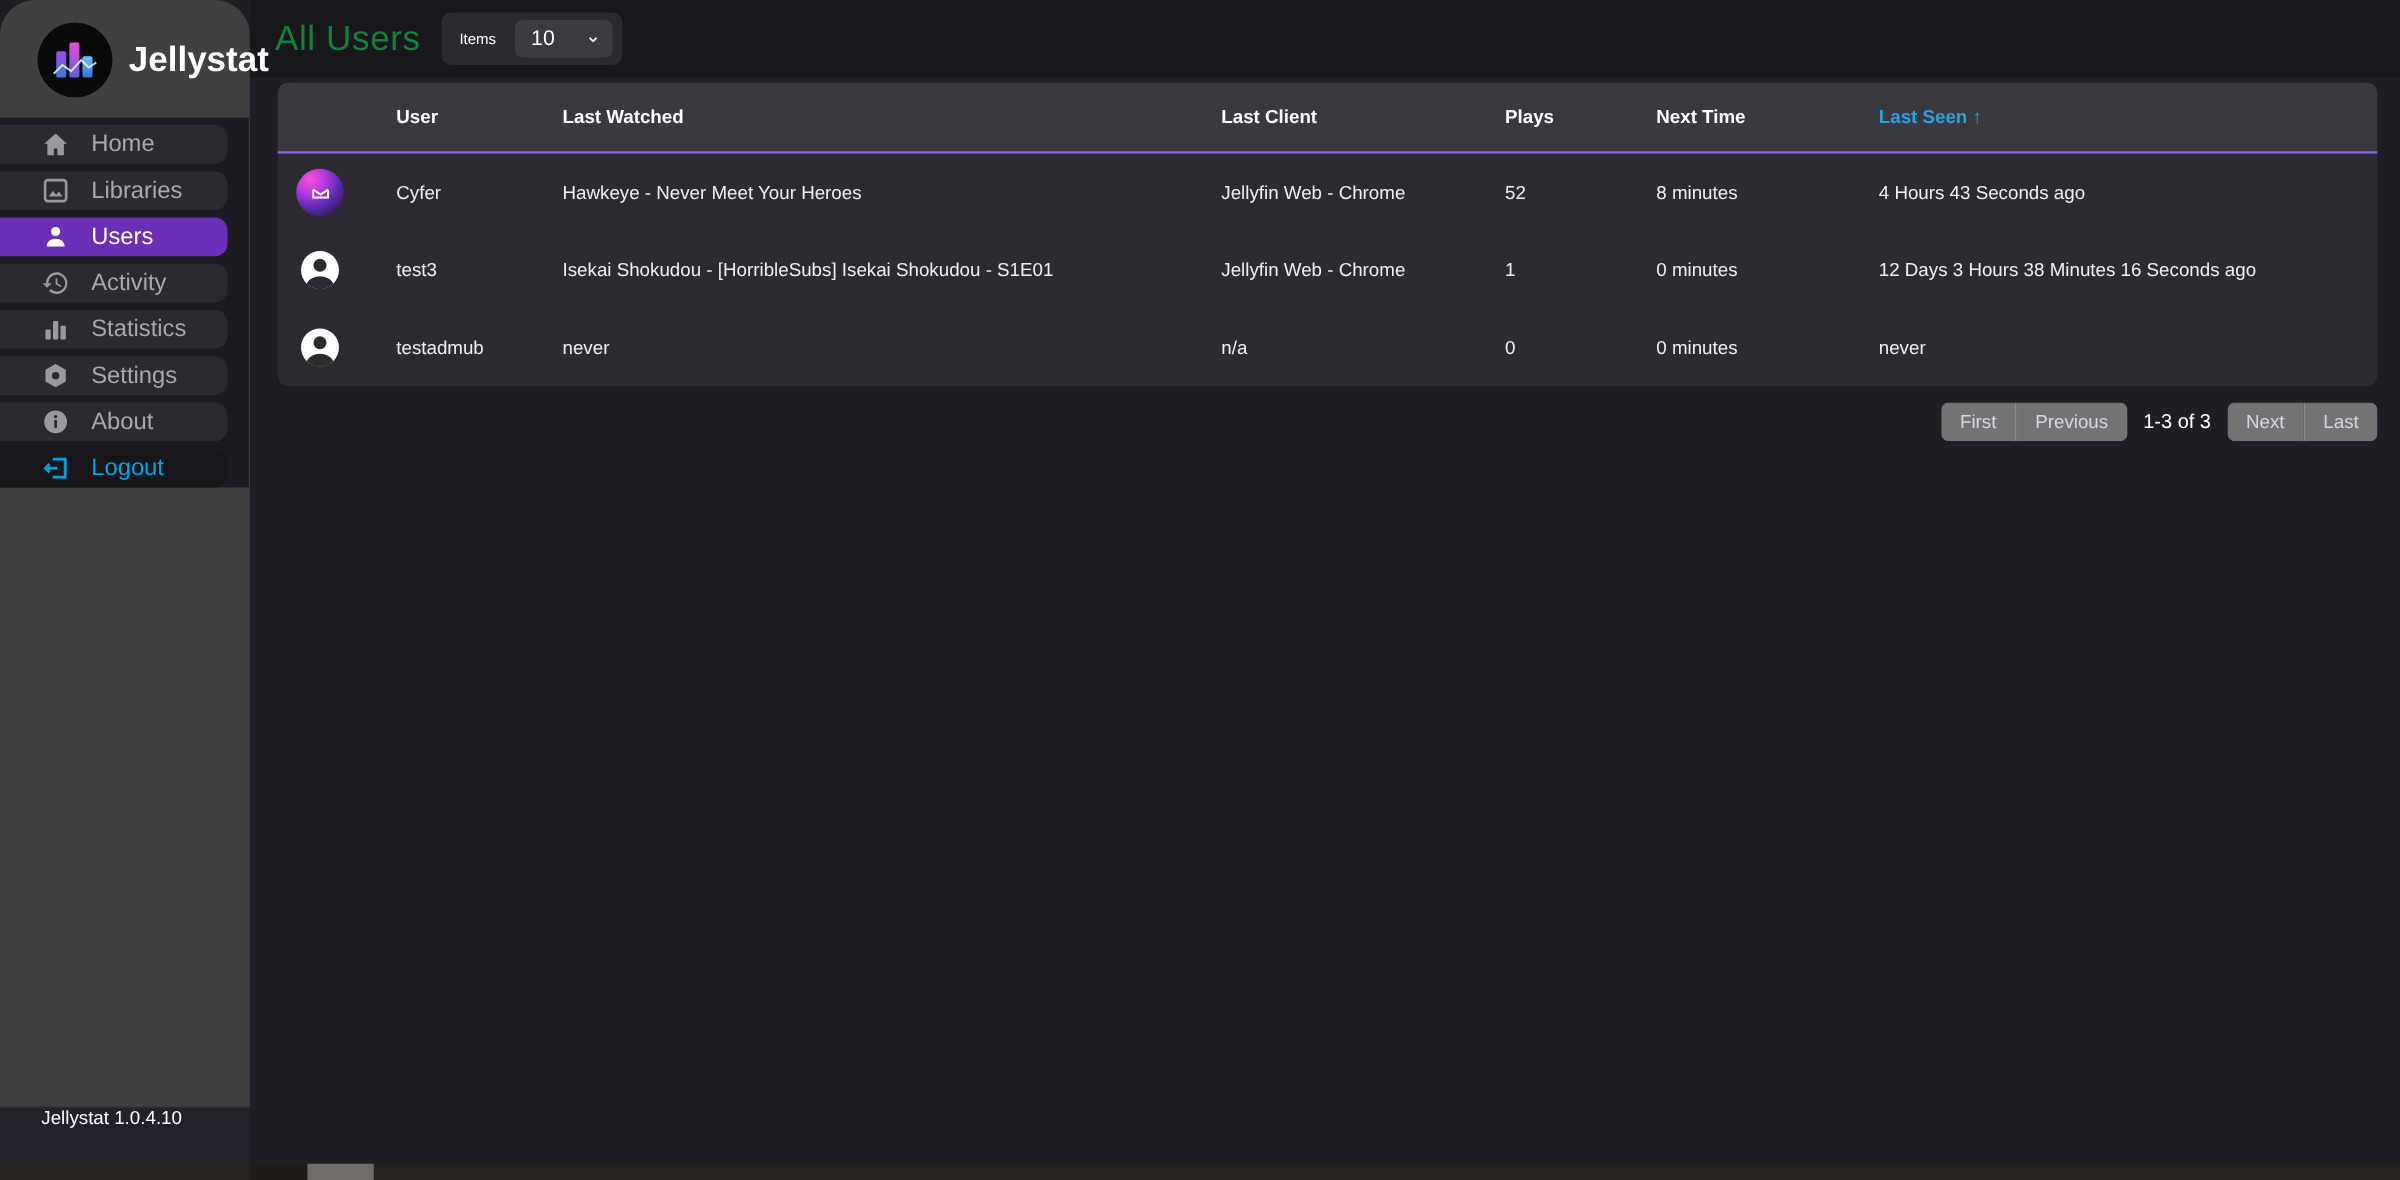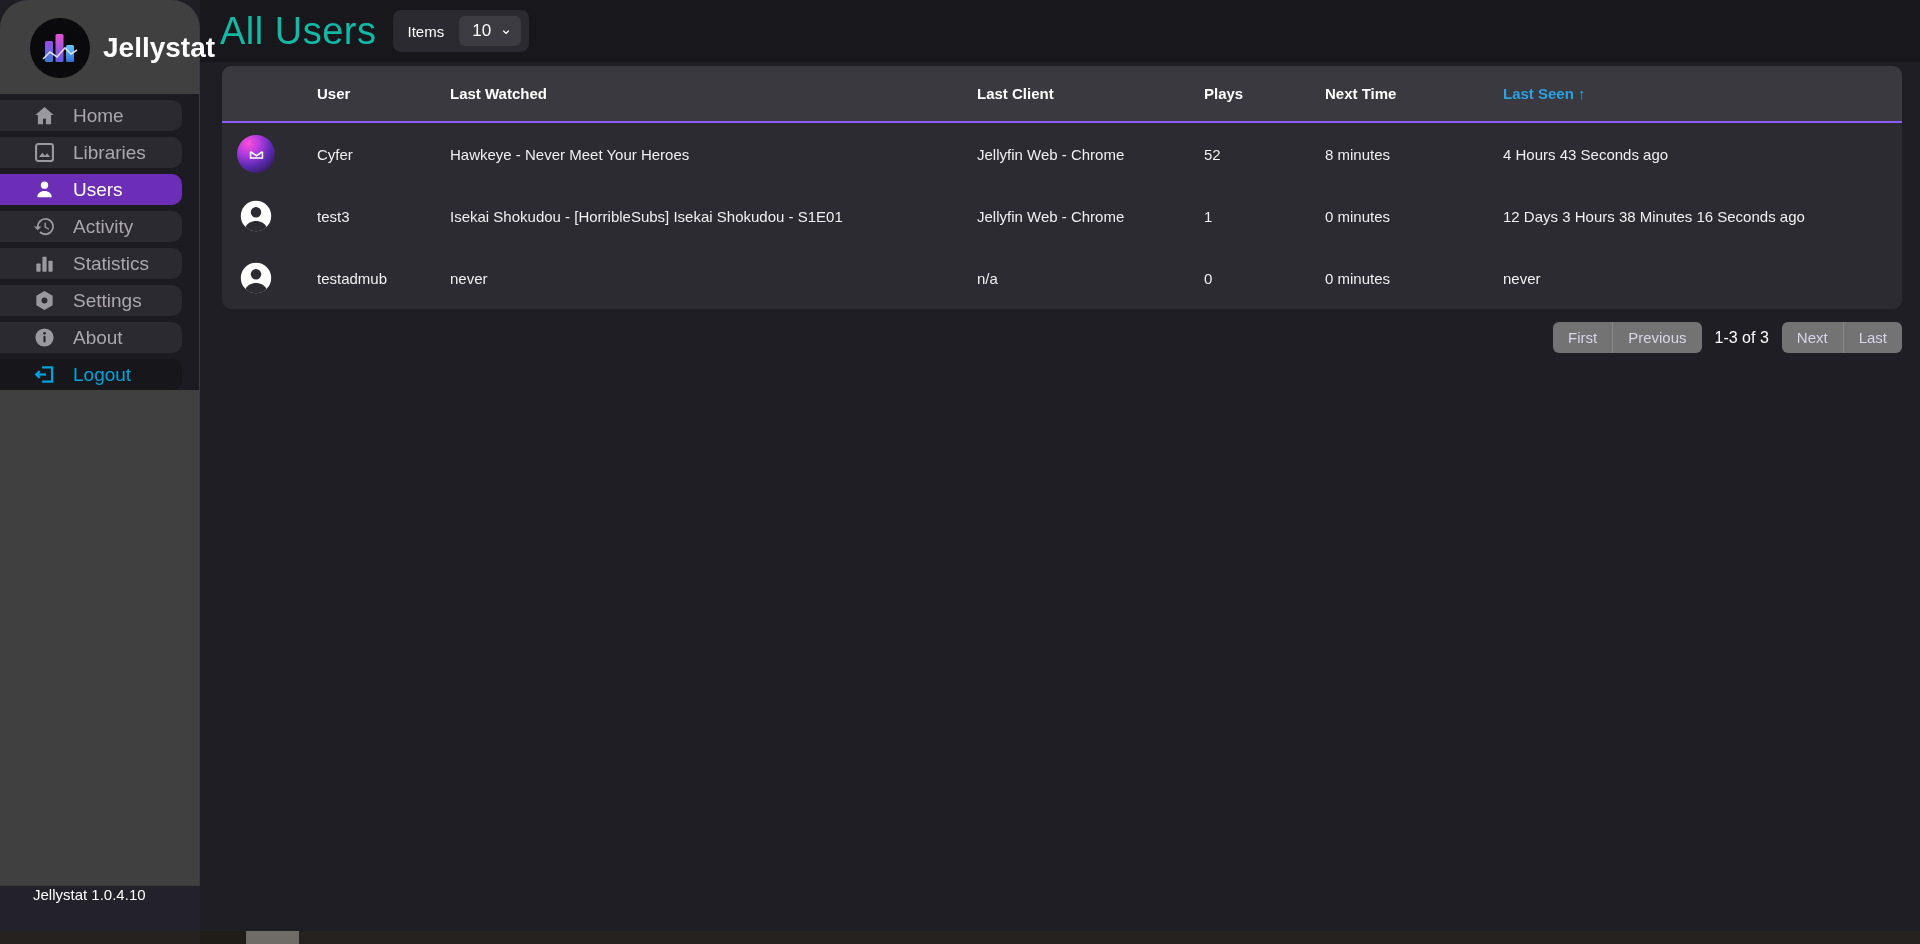--- a/index.html
+++ b/index.html
@@ -22,27 +22,27 @@
   .nav-item.active { background:#6c2eb7; color:#ffffff; }
   .nav-item.logout { background:#17161b; color:#00a4dc; margin-bottom:0; }
   .sidebar-footer { position:absolute; left:0; bottom:13px; width:200px; height:46px;
                     background:#232129; border-top:1px solid #3b3a41; display:flex;
                     align-items:flex-start; padding-left:33px; font-size:15px; color:#fff; }
 
   
   .main { flex:1; display:flex; flex-direction:column; background:#1f1e24; }
   .topbar { height:62px; background:#18171c; display:flex; align-items:center;
             gap:16px; padding-left:20px; }
-  .page-title { font-size:38px; font-weight:300; color:#14b8a6; letter-spacing:.5px; }
+  .page-title { font-size:28px; font-weight:300; color:#15803d; letter-spacing:.5px; }
   .items-pill { background:#2b2a30; border-radius:8px; display:flex; align-items:center;
                 gap:15px; padding:6px 8px 6px 15px; }
-  .items-label { font-size:15px; color:#fff; }
+  .items-label { font-size:12px; color:#fff; }
   .select-wrap { position:relative; }
   .items-select { appearance:none; -webkit-appearance:none; background:#3c3b42; color:#fff;
-                  border:none; border-radius:6px; font-size:17px; padding:5px 30px 6px 13px;
+                  border:none; border-radius:6px; font-size:17px; padding:5px 46px 6px 13px;
                   font-family:"Liberation Sans", sans-serif; }
   .select-chevron { position:absolute; right:9px; top:50%; transform:translateY(-62%);
                     pointer-events:none; color:#fff; font-size:15px; }
 
   
   .table-panel { margin:4px 18px 0 22px; border-radius:9px; overflow:hidden; }
   .tgrid { display:grid; grid-template-columns:80px 133px 527px 227px 121px 178px auto;
            align-items:center; padding-left:15px; }
   .thead { background:#3a393f; height:57px; font-weight:bold; font-size:15px; color:#fff;
            border-bottom:2px solid #8b5cf6; }

